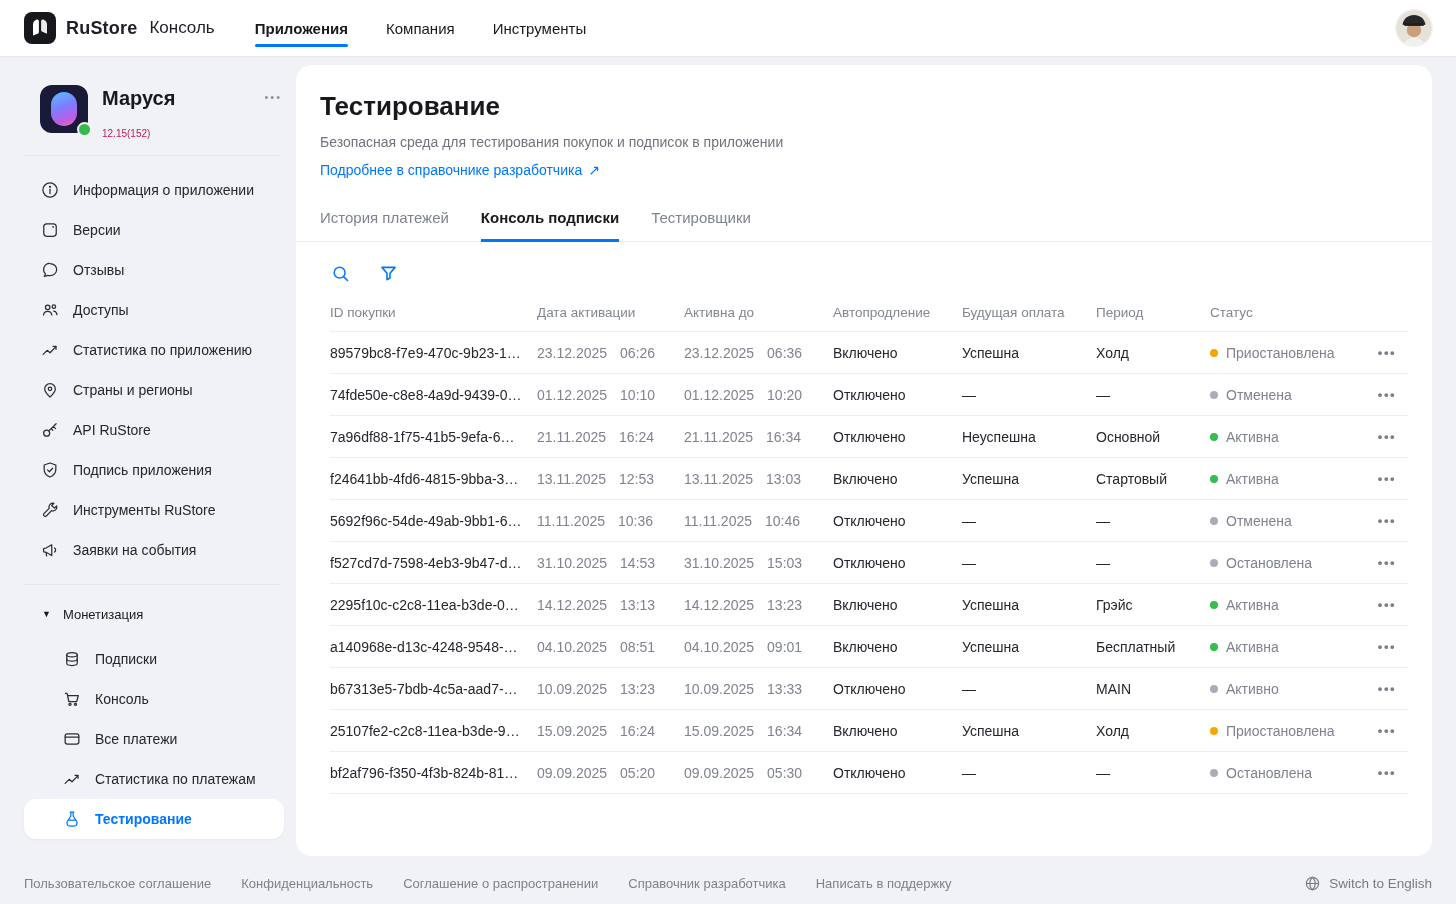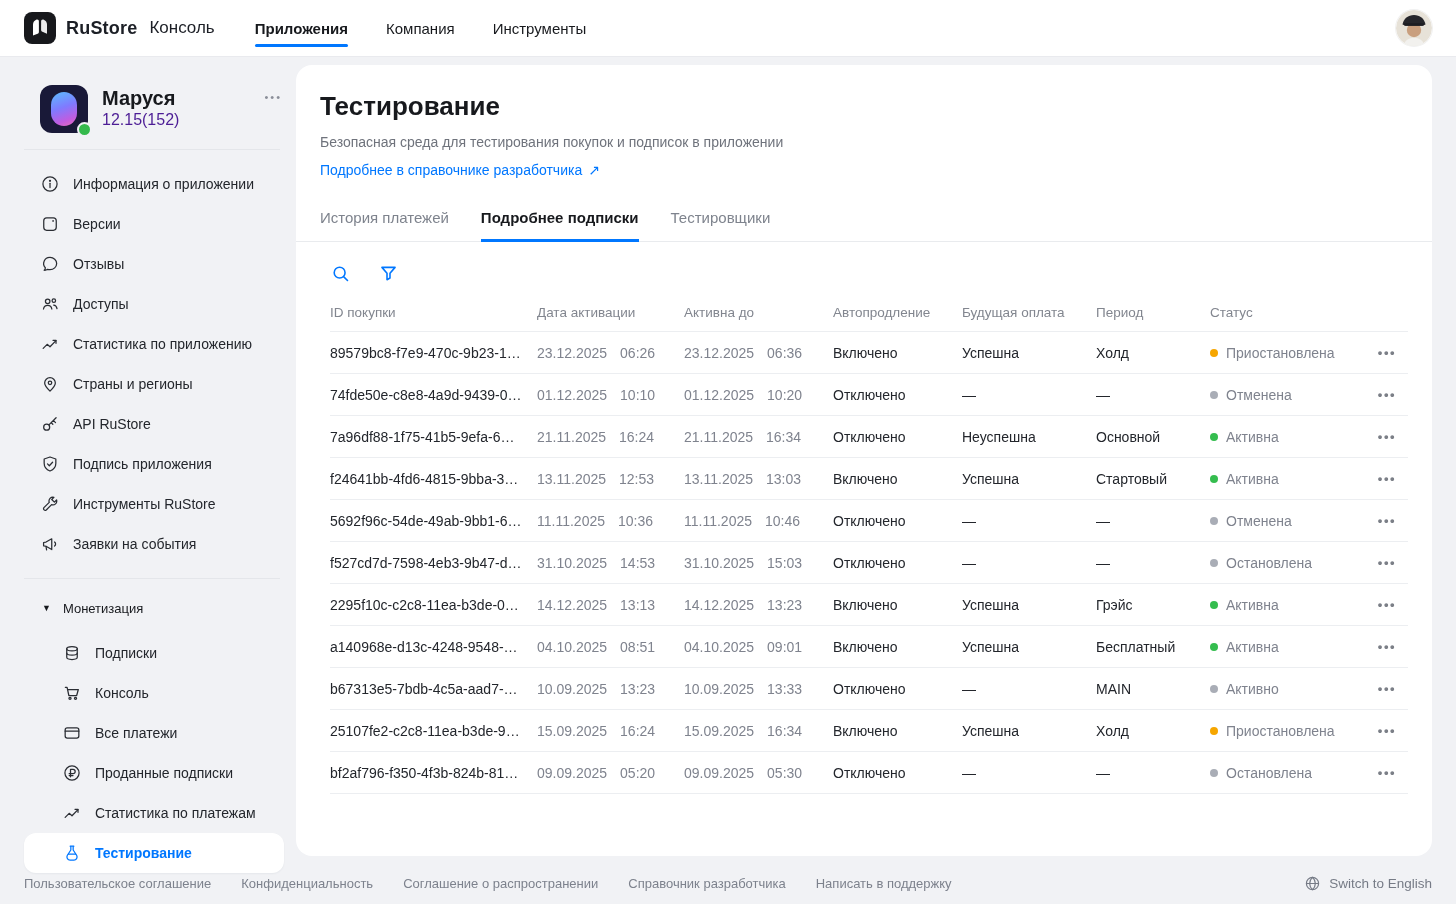--- a/index.html
+++ b/index.html
@@ -29,21 +29,21 @@
   .sidebar { width:272px; flex:0 0 272px; padding:14px 12px 0 0; }
   .app-head { display:flex; align-items:flex-start; gap:14px; padding:6px 0 16px 16px; position:relative; }
   .app-icon-wrap { position:relative; width:48px; height:48px; }
   .app-icon { width:48px; height:48px; border-radius:12px; background:#191938;
     display:flex; align-items:center; justify-content:center; }
   .app-icon .blob { width:26px; height:34px; border-radius:13px;
     background:linear-gradient(160deg,#5fb6ff 5%,#7f7bff 45%,#c05ce0 78%,#e86fb9 100%); }
   .online-dot { position:absolute; right:-4px; bottom:-4px; width:15px; height:15px;
     border-radius:50%; background:#34b94c; border:2.5px solid #f1f2f5; }
   .app-title { font-size:20px; font-weight:700; color:#17191d; line-height:1.15; padding-top:2px;}
-  .app-version { font-size:16px; color:#4c1d95; margin-top:1px; }
+  .app-version { font-size:10px; color:#be185d; margin-top:18px; }
   .dots-btn { margin-left:auto; border:none; background:none; color:#8a8e98; font-size:11px;
     letter-spacing:2px; cursor:pointer; padding:6px 2px 0 0; }
   .side-divider { height:1px; background:#e4e6ea; margin:0 4px 8px 0; }
   .menu { padding-top:6px; }
   .menu-item { display:flex; align-items:center; gap:13px; height:40px; padding-left:16px;
     font-size:14px; color:#23262c; cursor:pointer; border-radius:12px; }
   .menu-item .ic { width:20px; height:20px; flex:0 0 20px; display:flex; align-items:center; justify-content:center; }
   .menu-item .ic svg { width:20px; height:20px; display:block; }
   .section-head { display:flex; align-items:center; gap:12px; height:38px; padding-left:18px;
     font-size:13px; color:#17191d; cursor:pointer; margin-top:10px; }
@@ -261,29 +261,20 @@
             <svg viewBox="0 0 24 24" fill="none" stroke="#2a2d33" stroke-width="1.5" stroke-linecap="round" stroke-linejoin="round">
               <rect x="3.8" y="5.8" width="16.4" height="12.4" rx="2.5"></rect>
               <path d="M3.8 9.8h16.4"></path>
             </svg>
           </span>
     <span class="lbl">Все платежи</span>
   </div>
         <div class="menu-item">
     <span class="ic">
             <svg viewBox="0 0 24 24" fill="none" stroke="#2a2d33" stroke-width="1.5" stroke-linecap="round" stroke-linejoin="round">
-              <circle cx="12" cy="12" r="8.5"></circle>
-              <path d="M10.2 16.6V7.6h3a2.6 2.6 0 0 1 0 5.2H8.6M8.6 15h4.6"></path>
-            </svg>
-          </span>
-    <span class="lbl">Проданные подписки</span>
-  </div>
-        <div class="menu-item">
-    <span class="ic">
-            <svg viewBox="0 0 24 24" fill="none" stroke="#2a2d33" stroke-width="1.5" stroke-linecap="round" stroke-linejoin="round">
               <path d="M3.8 17.2l4.8-4.8 3.4 2.9 7.2-7.4"></path>
               <path d="M15.6 7.6h3.6v3.6"></path>
             </svg>
           </span>
     <span class="lbl">Статистика по платежам</span>
   </div>
         <div class="menu-item active">
     <span class="ic">
             <svg viewBox="0 0 24 24" fill="none" stroke="#2a2d33" stroke-width="1.5" stroke-linecap="round" stroke-linejoin="round">
               <path d="M9.8 3.8h4.4M10.6 3.8v4.6L6.3 15a3.9 3.9 0 0 0 3.4 5.6h4.6a3.9 3.9 0 0 0 3.4-5.6l-4.3-6.6V3.8"></path>
@@ -300,21 +291,21 @@
       <h1 class="page-title">Тестирование</h1>
       <div class="page-subtitle">Безопасная среда для тестирования покупок и подписок в приложении</div>
       <a class="doc-link">
         <span>Подробнее в справочнике разработчика</span>
         <span>↗</span>
       </a>
     </div>
 
     <div class="tabs">
         <div class="tab">История платежей</div>
-        <div class="tab active">Подробнее подписки</div>
+        <div class="tab active">Консоль подписки</div>
         <div class="tab">Тестировщики</div>
       </div>
 
     <div class="toolbar">
       <button class="tool-btn">
         <svg viewBox="0 0 24 24" fill="none" stroke="#0077ff" stroke-width="1.8" stroke-linecap="round">
           <circle cx="11" cy="11" r="6.2"></circle>
             <path d="M15.8 15.8L20 20"></path>
         </svg>
       </button>

